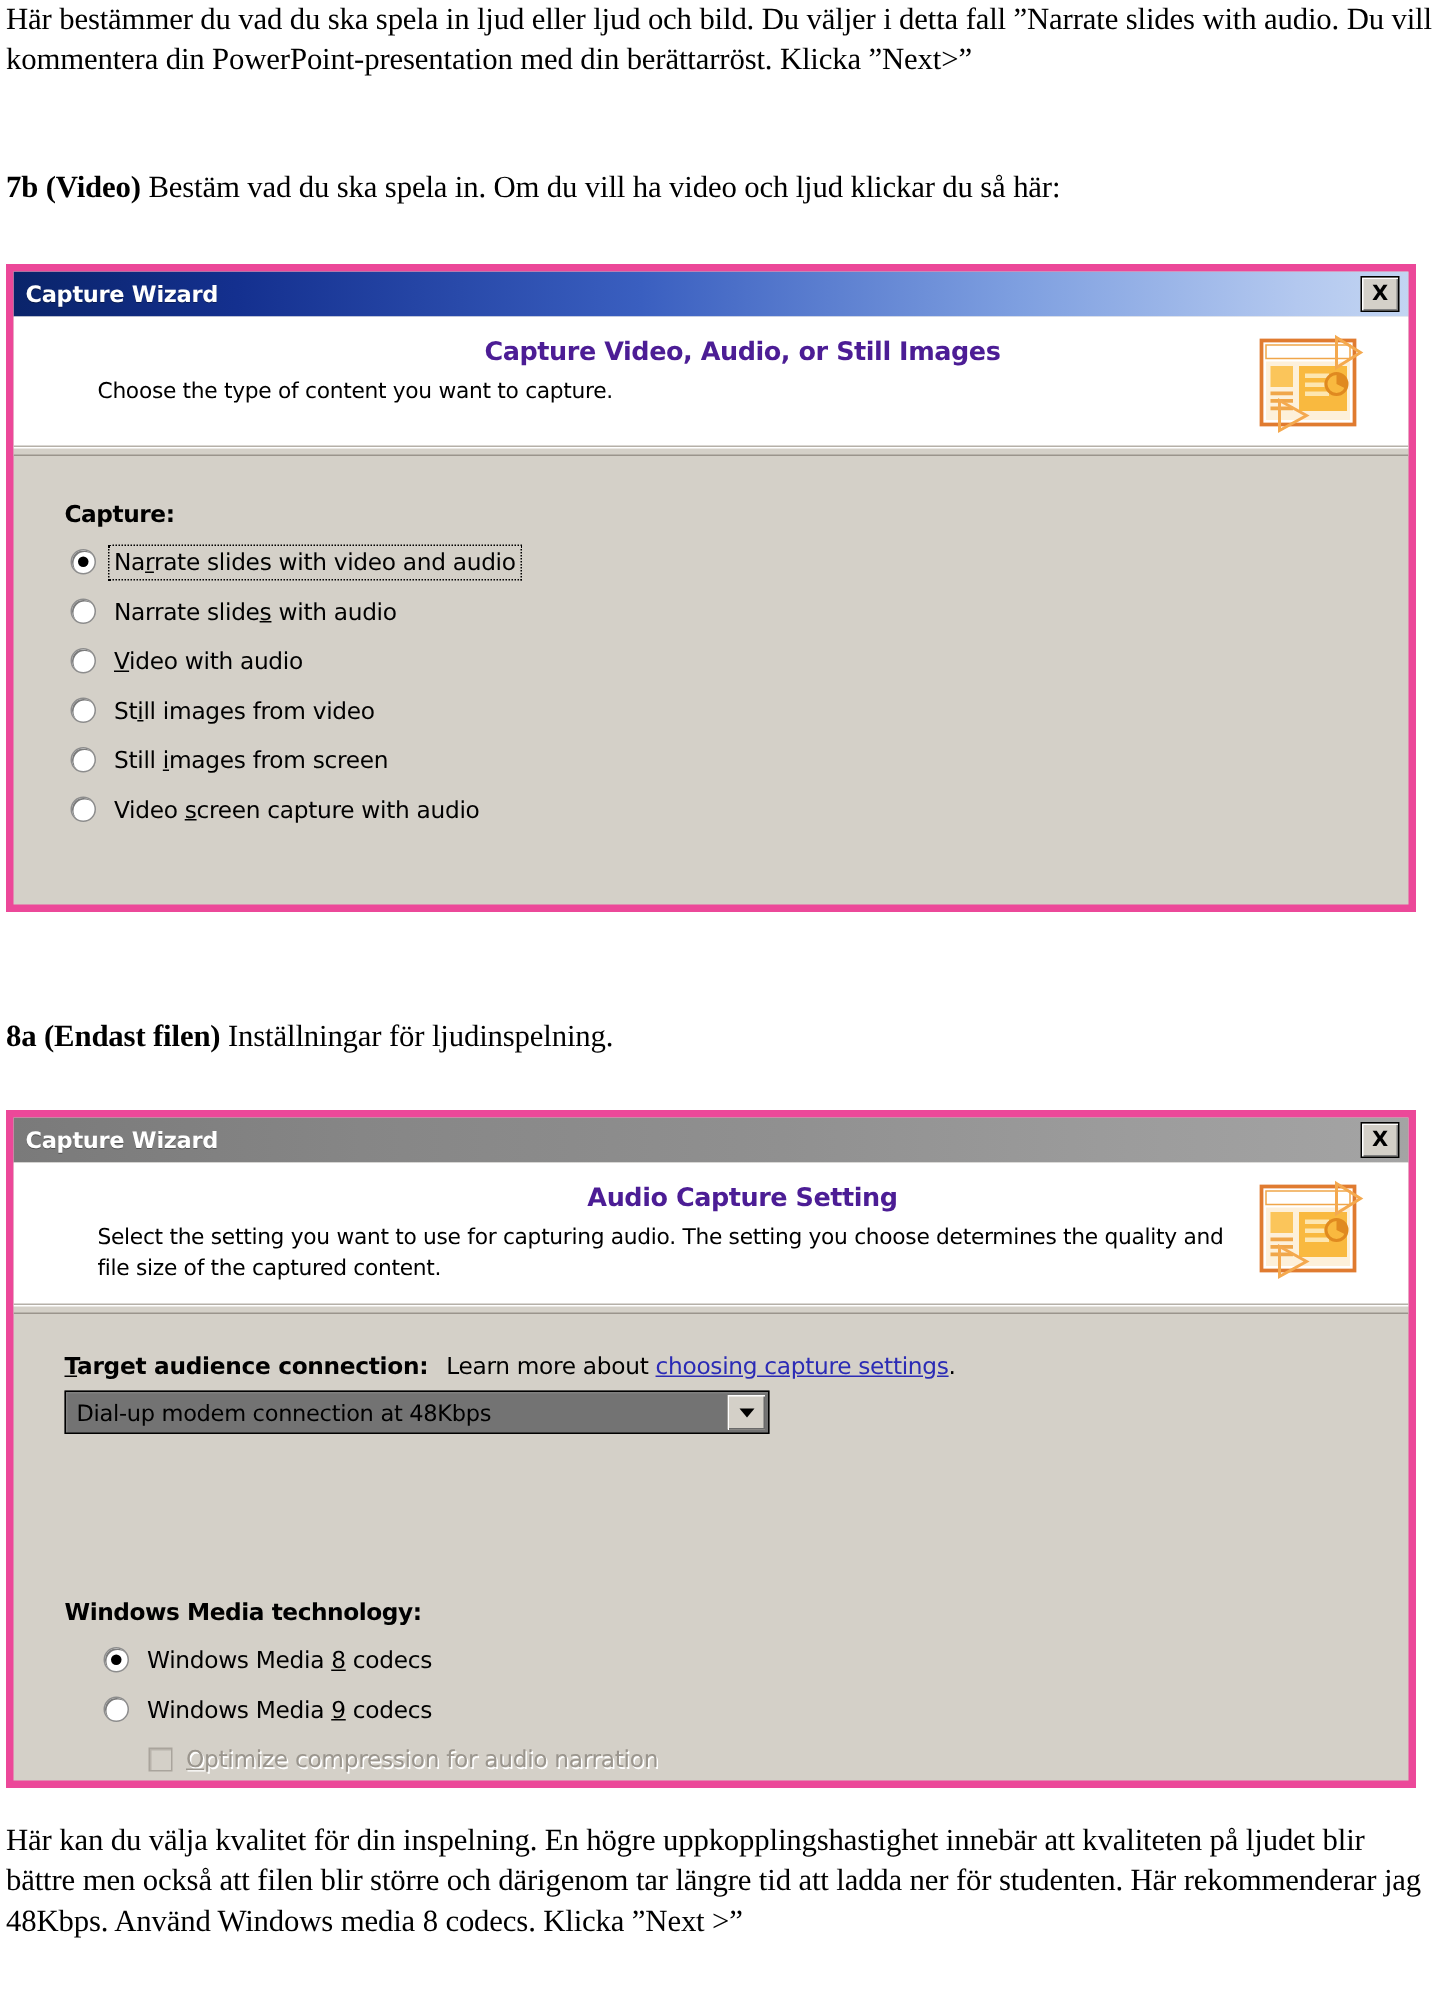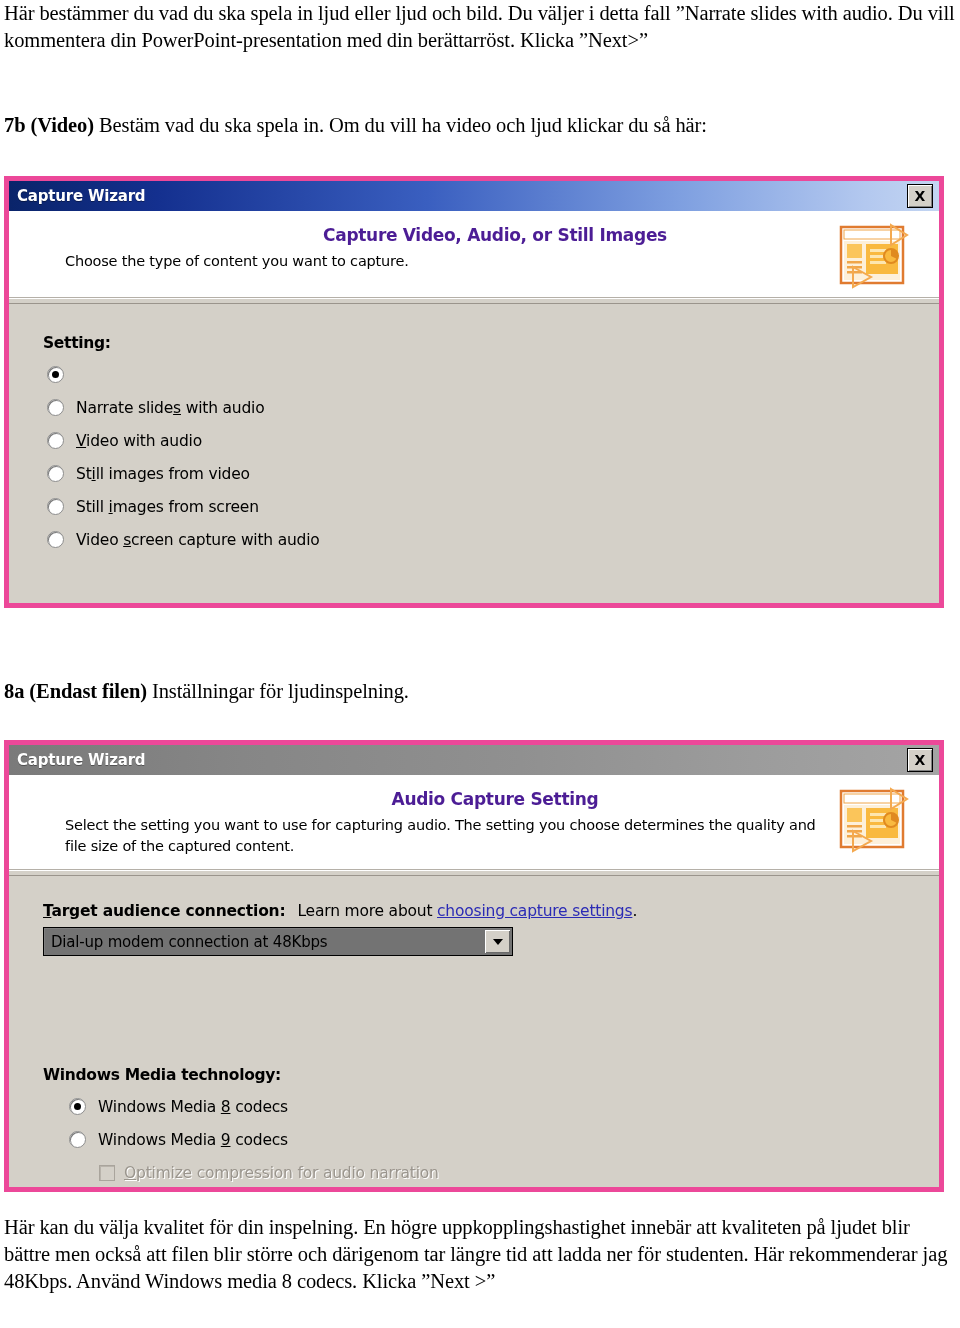--- a/index.html
+++ b/index.html
@@ -332,24 +332,25 @@
         <circle cx="60" cy="35" r="7" fill="none" stroke="#e08a20" stroke-width="2"></circle>
         <path d="M60 35 L60 28 A7 7 0 0 1 66 38 Z" fill="#e08a20"></path>
         <path d="M60 4 L76 14 L60 24 Z" fill="none" stroke="#f4a94f" stroke-width="2"></path>
         <path d="M22 46 L40 56 L22 66 Z" fill="none" stroke="#f4a94f" stroke-width="2"></path>
       </svg>
     </div>
 
     <div class="header-sep"></div>
 
     <div class="dlg-body">
-      <div class="group-label">Setting:</div>
+      <div class="group-label">Capture:</div>
       <div id="dialog1-options">
           <div class="radio-row">
             <span class="radio checked"></span>
+            <span class="radio-label focused">Na<u>r</u>rate slides with video and audio</span>
           </div>
           <div class="radio-row">
             <span class="radio"></span>
             <span class="radio-label">Narrate slide<u>s</u> with audio</span>
           </div>
           <div class="radio-row">
             <span class="radio"></span>
             <span class="radio-label"><u>V</u>ideo with audio</span>
           </div>
           <div class="radio-row">

